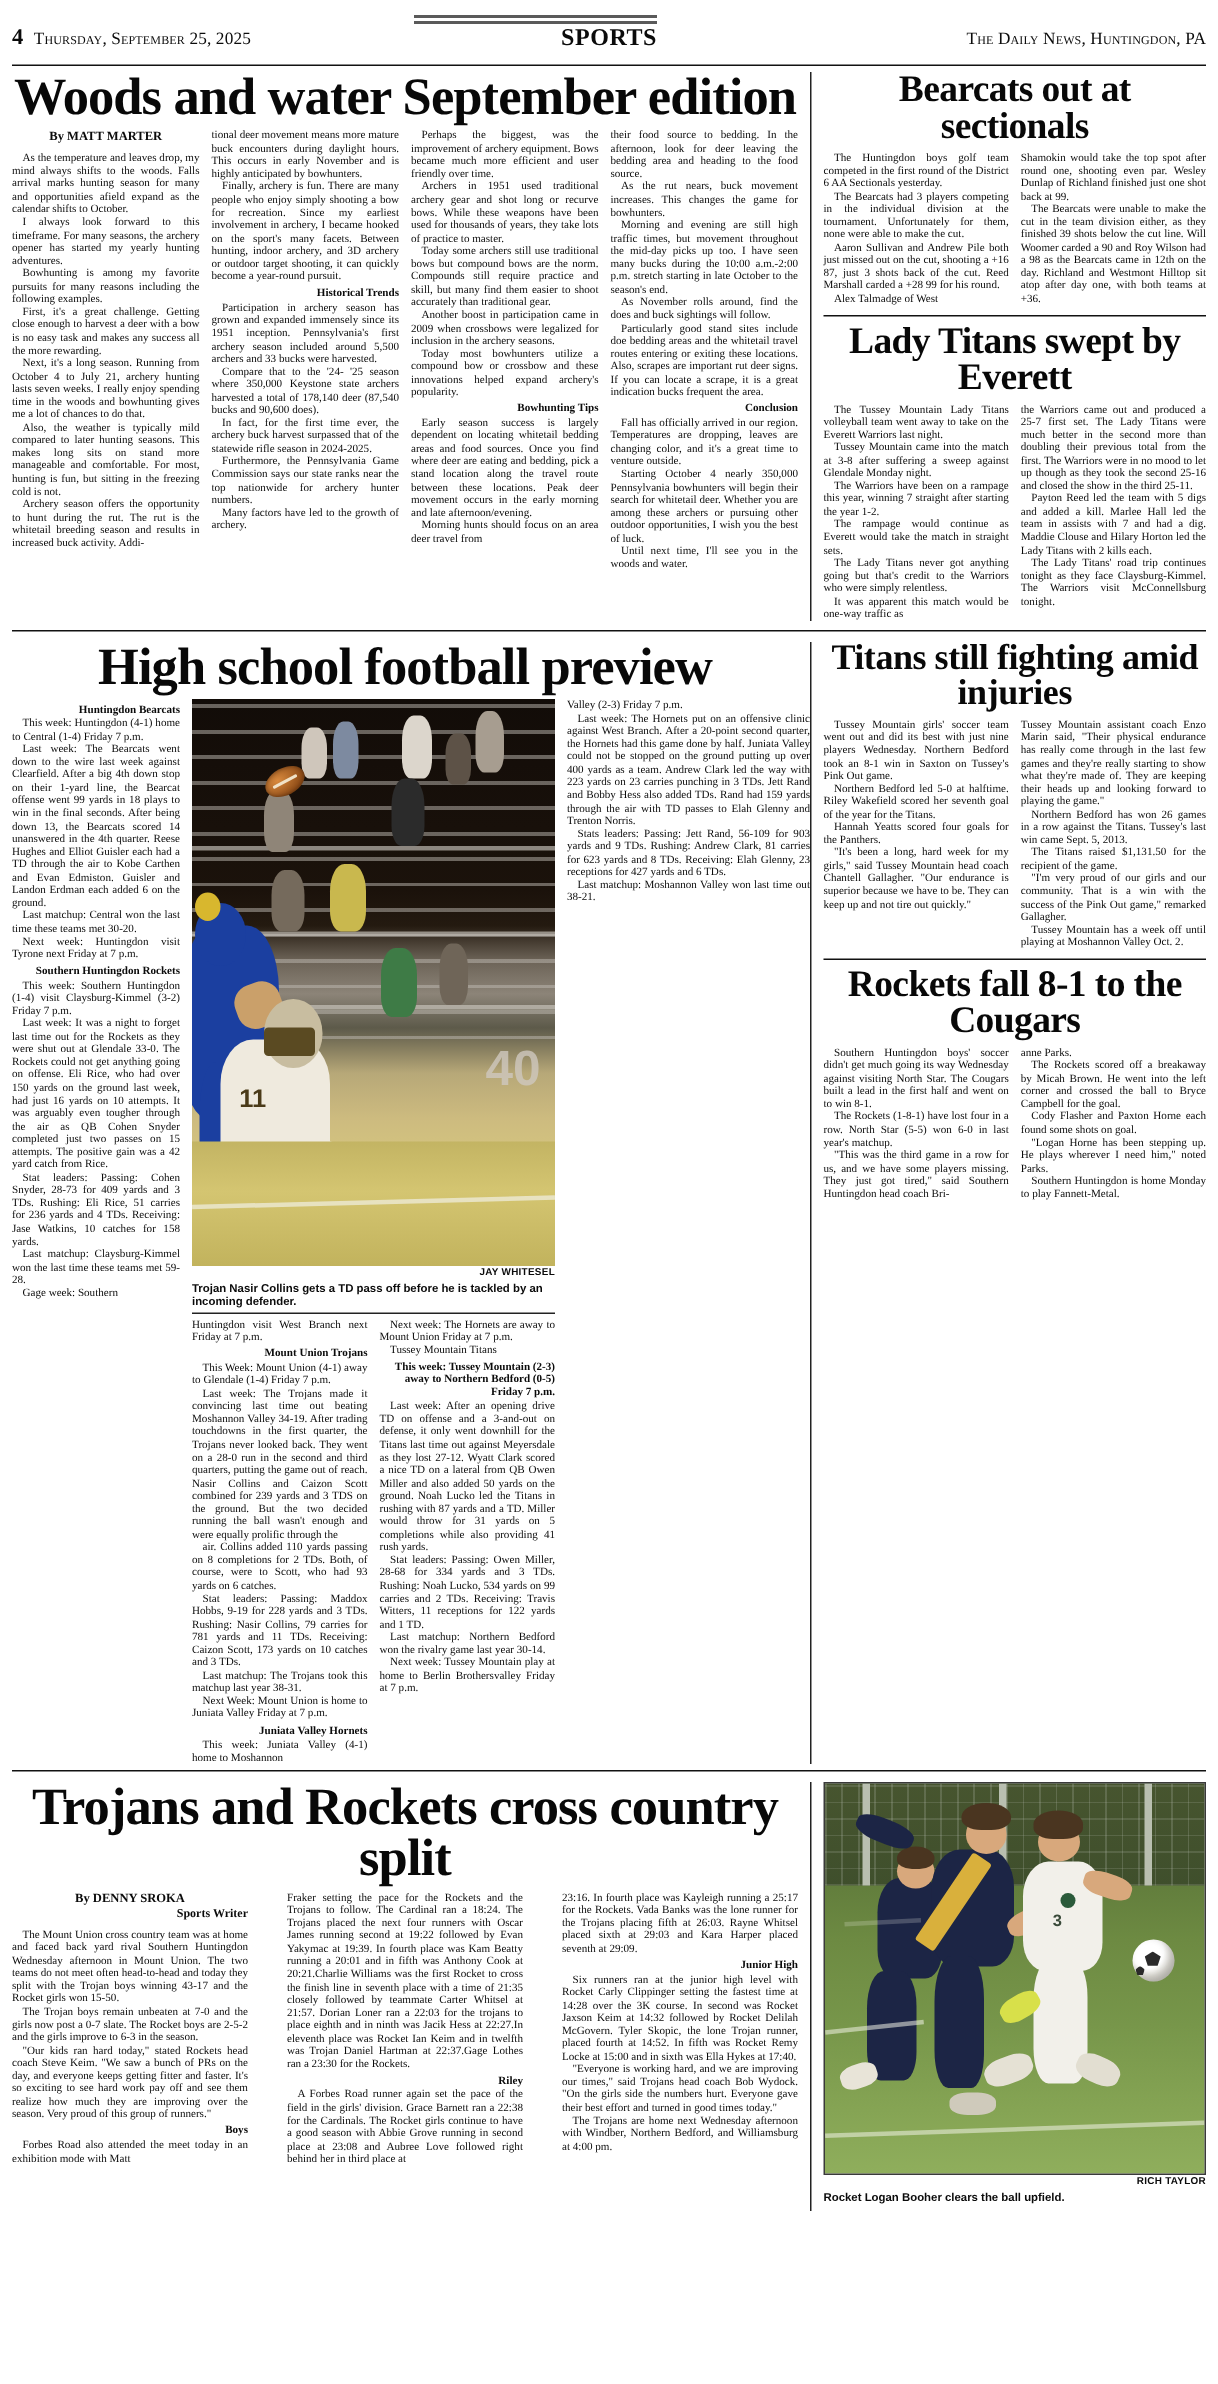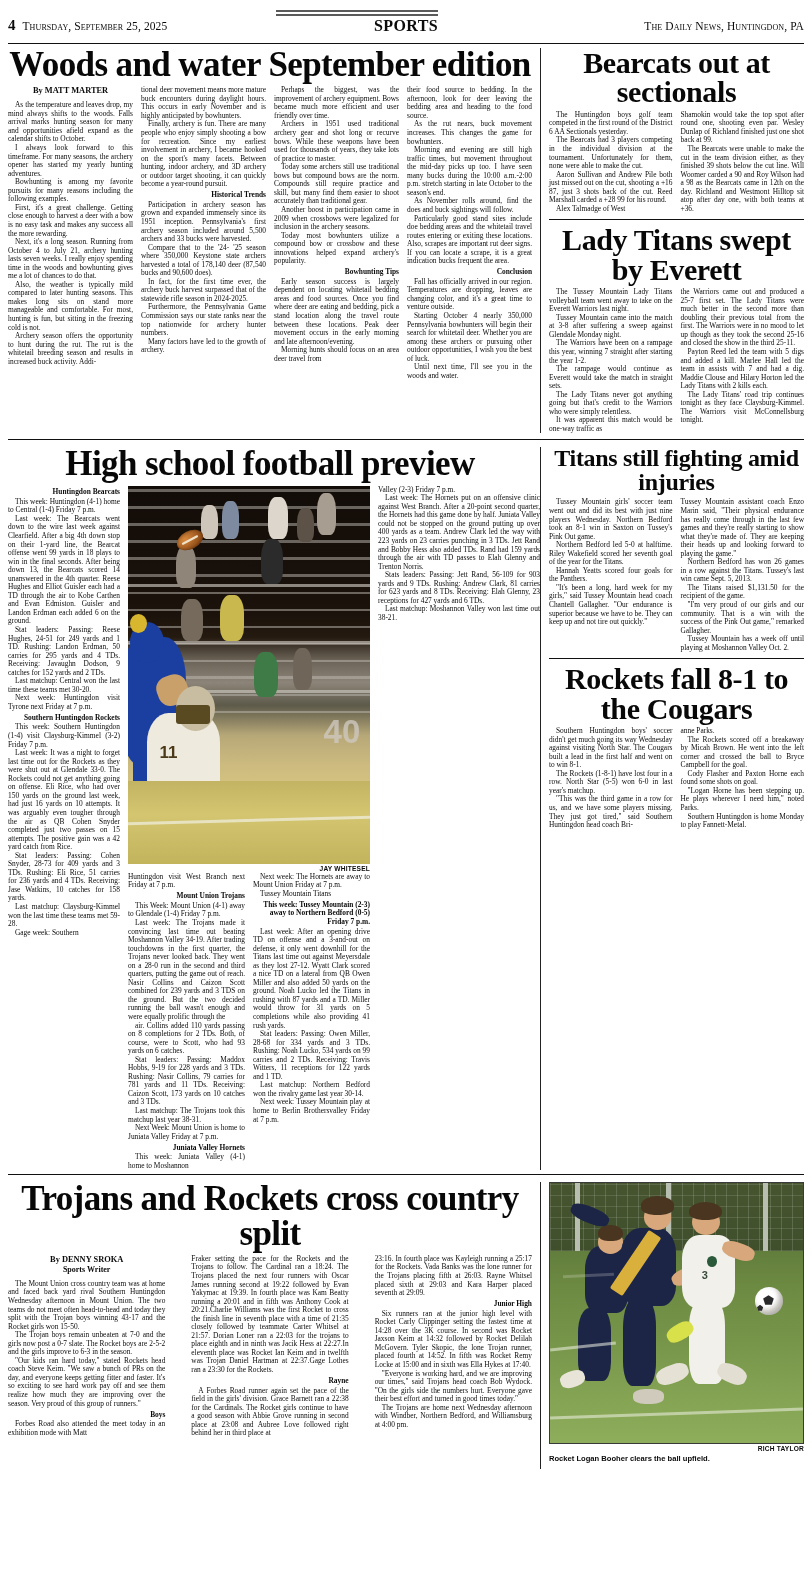--- a/index.html
+++ b/index.html
@@ -98,33 +98,34 @@
     text-align: center;
     font-weight: bold;
     font-size: 8.4px;
     line-height: 10px;
     margin: 0 0 5px;
     font-family: "Liberation Serif", serif;
   }
   .byline .sub {
     font-size: 8px;
     display: block;
+    text-align: right;
   }
 
   
   .hl {
     font-family: "Liberation Serif", serif;
     font-weight: bold;
     text-align: center;
     line-height: 0.98;
     margin: 0;
     color: #080808;
   }
   .hl-xl { font-size: 35px; letter-spacing: -0.6px; }
-  .hl-lg { font-size: 30px; letter-spacing: -0.4px; }
+  .hl-lg { font-size: 25px; letter-spacing: -0.4px; }
   .hl-md { font-size: 24px; letter-spacing: -0.3px; }
   .rule-med  { border-top: 1.2px solid #111; }
 
   
   .top-block {
     display: flex;
     margin-top: 4px;
   }
   .top-left { width: 532px; padding-right: 8px; box-sizing: border-box; }
   .vdiv { width: 1px; background: #222; margin: 0 0px; }
@@ -415,21 +416,20 @@
   <div class="fb-block">
     <div class="fb-body">
       <div class="fb-left">
         <h1 class="hl hl-xl">High school football preview</h1>
         <div class="fb-grid" style="margin-top:4px;">
 
           <div class="col fb-c1">
             <p class="subhead">Huntingdon Bearcats</p>
             <p>This week: Huntingdon (4-1) home to Central (1-4) Friday 7 p.m.</p>
             <p>Last week: The Bearcats went down to the wire last week against Clearfield. After a big 4th down stop on their 1-yard line, the Bearcat offense went 99 yards in 18 plays to win in the final seconds. After being down 13, the Bearcats scored 14 unanswered in the 4th quarter. Reese Hughes and Elliot Guisler each had a TD through the air to Kobe Carthen and Evan Edmiston. Guisler and Landon Erdman each added 6 on the ground.</p>
-            <p>Stat leaders: Passing: Reese Hughes, 24-51 for 249 yards and 1 TD. Rushing: Landon Erdman, 50 carries for 295 yards and 4 TDs. Receiving: Javaughn Dodson, 9 catches for 152 yards and 2 TDs.</p>
             <p>Last matchup: Central won the last time these teams met 30-20.</p>
             <p>Next week: Huntingdon visit Tyrone next Friday at 7 p.m.</p>
             <p class="subhead">Southern Huntingdon Rockets</p>
             <p>This week: Southern Huntingdon (1-4) visit Claysburg-Kimmel (3-2) Friday 7 p.m.</p>
             <p>Last week: It was a night to forget last time out for the Rockets as they were shut out at Glendale 33-0. The Rockets could not get anything going on offense. Eli Rice, who had over 150 yards on the ground last week, had just 16 yards on 10 attempts. It was arguably even tougher through the air as QB Cohen Snyder completed just two passes on 15 attempts. The positive gain was a 42 yard catch from Rice.</p>
             <p>Stat leaders: Passing: Cohen Snyder, 28-73 for 409 yards and 3 TDs. Rushing: Eli Rice, 51 carries for 236 yards and 4 TDs. Receiving: Jase Watkins, 10 catches for 158 yards.</p>
             <p>Last matchup: Claysburg-Kimmel won the last time these teams met 59-28.</p>
             <p>Gage week: Southern</p>
           </div>
 
@@ -467,20 +467,21 @@
                 <div class="ph-f-helmet" style="left:20%; top:53%; width:16%; height:12%; background:#c8bda0;"></div>
                 <div style="position:absolute; left:20%; top:58%; width:14%; height:5%; background:#5a4a22; border-radius:3px;"></div>
                 <div class="ph-f-jerseynum" style="left:13%; top:68%; font-size:17px;">11</div>
                 <div style="position:absolute; left:28%; top:78%; width:18%; height:9%; background:#efeade; border-radius:40%; transform:rotate(18deg);"></div>
                 <div style="position:absolute; left:40%; top:83%; width:10%; height:5%; background:#c9a83e; border-radius:40%; transform:rotate(20deg);"></div>
 
                 <div class="ph-f-grass"></div>
                 <div class="ph-f-line" style="left:0; bottom:11%; width:100%; transform:rotate(-1.5deg);"></div>
               </div>
               <div class="photo-credit">JAY WHITESEL</div>
+              <div class="photo-cap">Trojan Nasir Collins gets a TD pass off before he is tackled by an incoming defender.</div>
             </div>
 
             <div style="display:flex; gap:8px;">
               <div class="col" style="width:117px; flex:none;">
                 <p class="noindent">Huntingdon visit West Branch next Friday at 7 p.m.</p>
                 <p class="subhead">Mount Union Trojans</p>
                 <p>This Week: Mount Union (4-1) away to Glendale (1-4) Friday 7 p.m.</p>
                 <p>Last week: The Trojans made it convincing last time out beating Moshannon Valley 34-19. After trading touchdowns in the first quarter, the Trojans never looked back. They went on a 28-0 run in the second and third quarters, putting the game out of reach. Nasir Collins and Caizon Scott combined for 239 yards and 3 TDS on the ground. But the two decided running the ball wasn't enough and were equally prolific through the</p>
                 <p>air. Collins added 110 yards passing on 8 completions for 2 TDs. Both, of course, were to Scott, who had 93 yards on 6 catches.</p>
                 <p>Stat leaders: Passing: Maddox Hobbs, 9-19 for 228 yards and 3 TDs. Rushing: Nasir Collins, 79 carries for 781 yards and 11 TDs. Receiving: Caizon Scott, 173 yards on 10 catches and 3 TDs.</p>
@@ -570,21 +571,21 @@
               <span class="sub">Sports Writer</span>
             </div>
             <p>The Mount Union cross country team was at home and faced back yard rival Southern Huntingdon Wednesday afternoon in Mount Union. The two teams do not meet often head-to-head and today they split with the Trojan boys winning 43-17 and the Rocket girls won 15-50.</p>
             <p>The Trojan boys remain unbeaten at 7-0 and the girls now post a 0-7 slate. The Rocket boys are 2-5-2 and the girls improve to 6-3 in the season.</p>
             <p>"Our kids ran hard today," stated Rockets head coach Steve Keim. "We saw a bunch of PRs on the day, and everyone keeps getting fitter and faster. It's so exciting to see hard work pay off and see them realize how much they are improving over the season. Very proud of this group of runners."</p>
             <p class="subhead">Boys</p>
             <p>Forbes Road also attended the meet today in an exhibition mode with Matt</p>
           </div>
           <div class="col">
             <p class="noindent">Fraker setting the pace for the Rockets and the Trojans to follow. The Cardinal ran a 18:24. The Trojans placed the next four runners with Oscar James running second at 19:22 followed by Evan Yakymac at 19:39. In fourth place was Kam Beatty running a 20:01 and in fifth was Anthony Cook at 20:21.Charlie Williams was the first Rocket to cross the finish line in seventh place with a time of 21:35 closely followed by teammate Carter Whitsel at 21:57. Dorian Loner ran a 22:03 for the trojans to place eighth and in ninth was Jacik Hess at 22:27.In eleventh place was Rocket Ian Keim and in twelfth was Trojan Daniel Hartman at 22:37.Gage Lothes ran a 23:30 for the Rockets.</p>
-            <p class="subhead">Rayne</p>
+            <p class="subhead">Riley</p>
             <p>A Forbes Road runner again set the pace of the field in the girls' division. Grace Barnett ran a 22:38 for the Cardinals. The Rocket girls continue to have a good season with Abbie Grove running in second place at 23:08 and Aubree Love followed right behind her in third place at</p>
           </div>
           <div class="col">
             <p class="noindent">23:16. In fourth place was Kayleigh running a 25:17 for the Rockets. Vada Banks was the lone runner for the Trojans placing fifth at 26:03. Rayne Whitsel placed sixth at 29:03 and Kara Harper placed seventh at 29:09.</p>
             <p class="subhead">Junior High</p>
             <p>Six runners ran at the junior high level with Rocket Carly Clippinger setting the fastest time at 14:28 over the 3K course. In second was Rocket Jaxson Keim at 14:32 followed by Rocket Delilah McGovern. Tyler Skopic, the lone Trojan runner, placed fourth at 14:52. In fifth was Rocket Remy Locke at 15:00 and in sixth was Ella Hykes at 17:40.</p>
             <p>"Everyone is working hard, and we are improving our times," said Trojans head coach Bob Wydock. "On the girls side the numbers hurt. Everyone gave their best effort and turned in good times today."</p>
             <p>The Trojans are home next Wednesday afternoon with Windber, Northern Bedford, and Williamsburg at 4:00 pm.</p>
           </div>
         </div>

